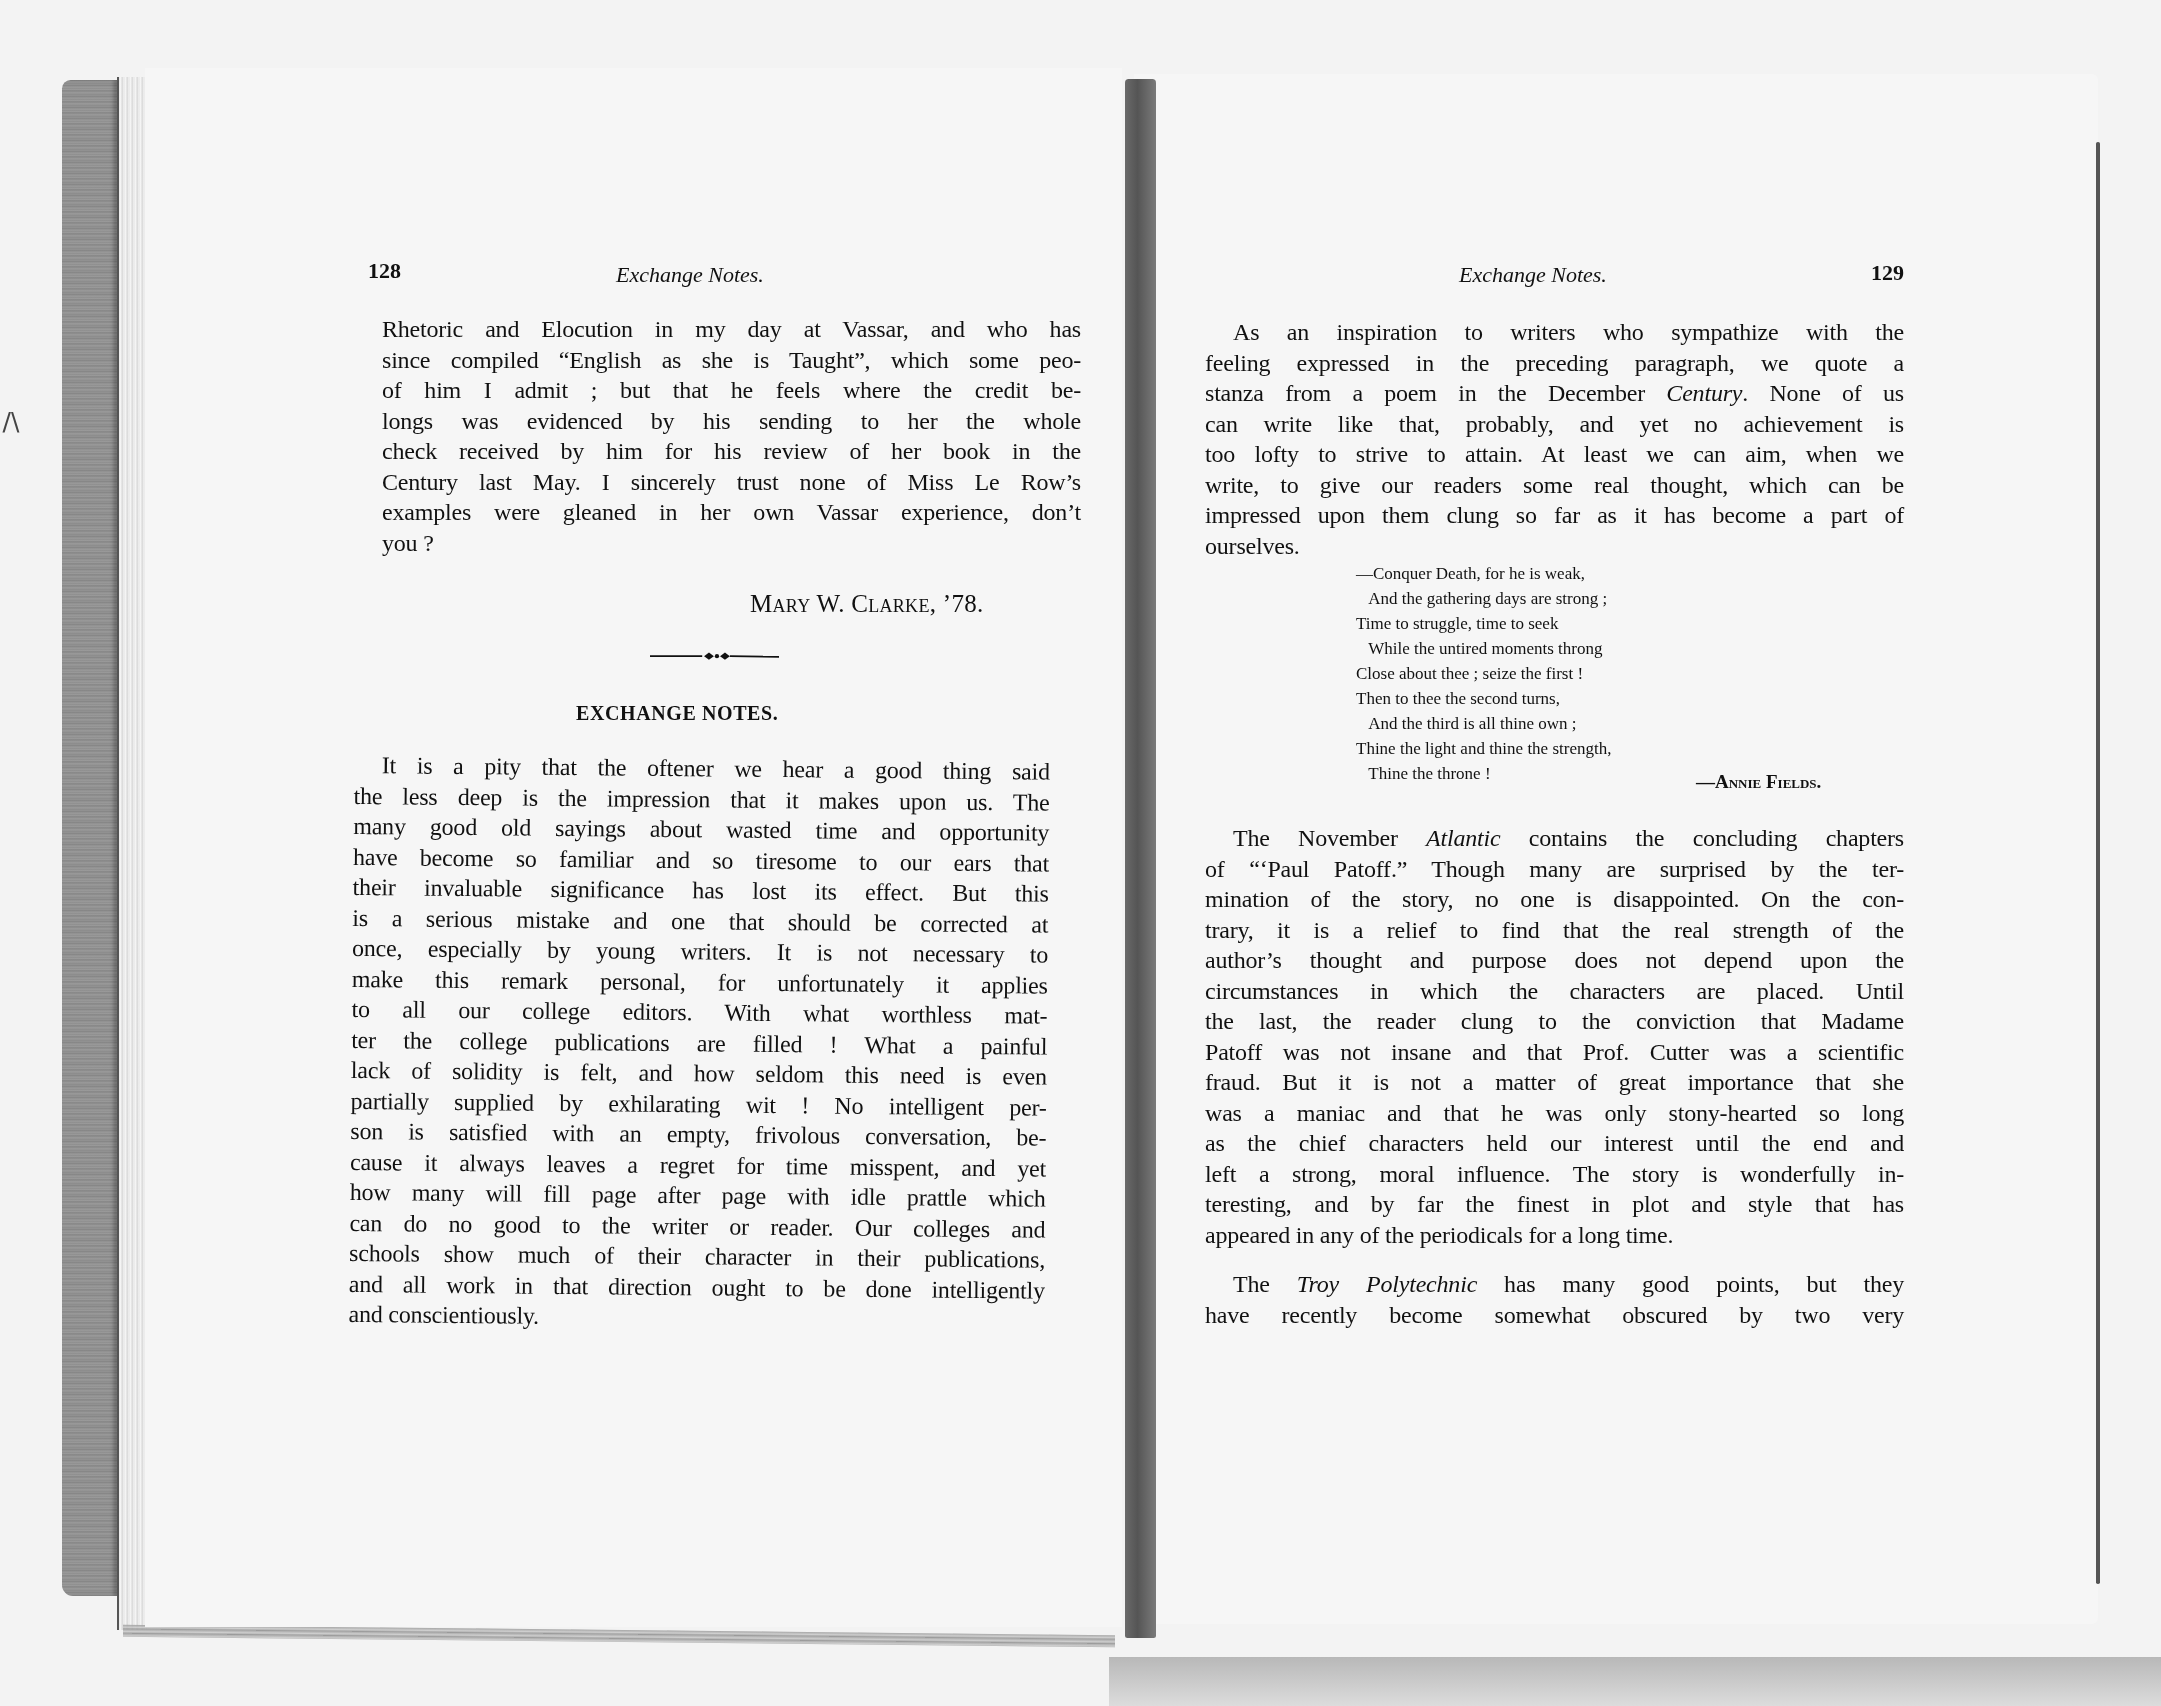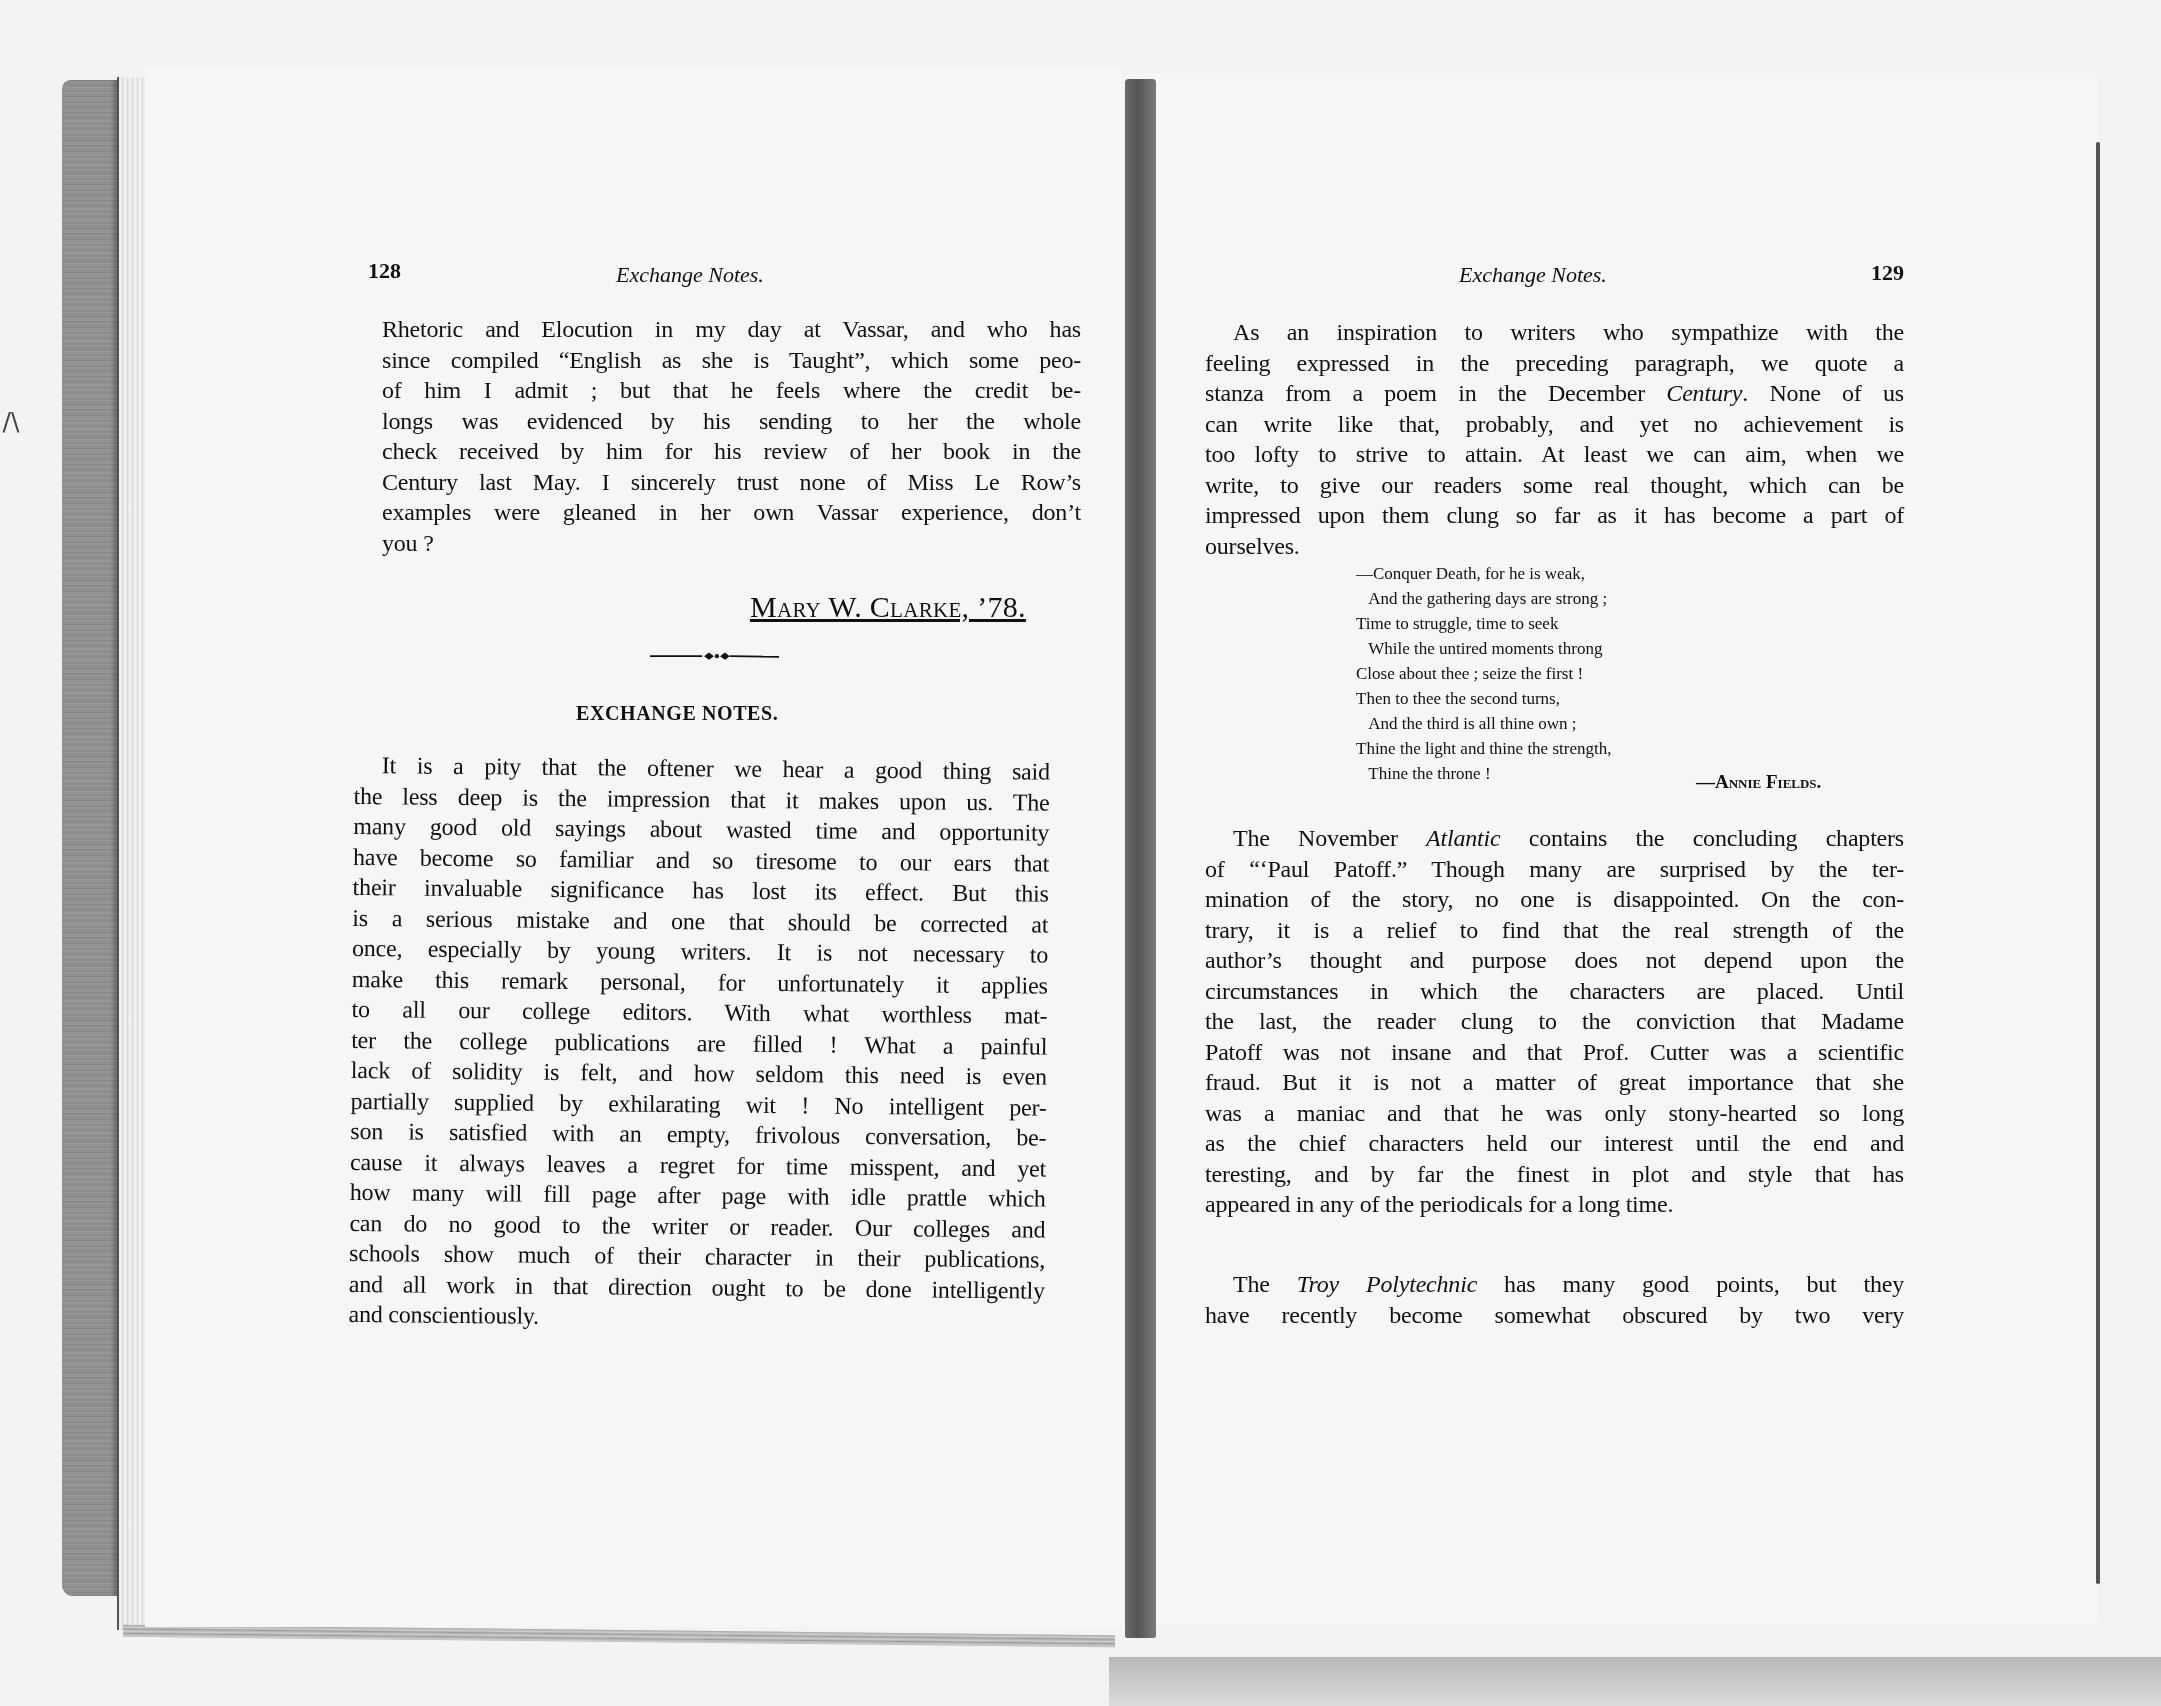--- a/index.html
+++ b/index.html
@@ -66,21 +66,21 @@
     .running-head {
       position: absolute; font-size: 22px; font-style: italic;
     }
     .page-num { position: absolute; font-size: 22px; font-weight: bold; }
 
     .line { display: block; white-space: nowrap; text-align-last: justify; }
     .line.last { text-align-last: left; }
     .indent { padding-left: 28px; }
 
     .signature {
-      position: absolute; font-size: 30px; letter-spacing: 0.3px; font-variant: small-caps; text-decoration: underline;
+      position: absolute; font-size: 25px; letter-spacing: 0.3px; font-variant: small-caps;
     }
     .ornament {
       position: absolute; left: 650px; top: 650px; width: 129px; height: 12.3px;
     }
     .section-title {
       position: absolute; left: 576px; top: 702px;
       font-size: 20px; font-weight: bold; letter-spacing: 0.6px;
     }
     .poem {
       position: absolute; left: 1356px; top: 561px;
@@ -188,20 +188,21 @@
   <span class="line">of “‘Paul Patoff.”  Though many are surprised by the ter-</span>
   <span class="line">mination of the story, no one is disappointed.  On the con-</span>
   <span class="line">trary, it is a relief to find that the real strength of the</span>
   <span class="line">author’s thought and purpose does not depend upon the</span>
   <span class="line">circumstances in which the characters are placed.  Until</span>
   <span class="line">the last, the reader clung to the conviction that Madame</span>
   <span class="line">Patoff was not insane and that Prof. Cutter was a scientific</span>
   <span class="line">fraud.  But it is not a matter of great importance that she</span>
   <span class="line">was a maniac and that he was only stony-hearted so long</span>
   <span class="line">as the chief characters held our interest until the end and</span>
+  <span class="line">left a strong, moral influence.  The story is wonderfully in-</span>
   <span class="line">teresting, and by far the finest in plot and style that has</span>
   <span class="line last">appeared in any of the periodicals for a long time.</span>
 </div>
 
 <div class="col col-right" style="top:1269px;font-family:Liberation Serif, serif;">
   <span class="line indent">The <em>Troy Polytechnic</em> has many good points, but they</span>
   <span class="line">have recently become somewhat obscured by two very</span>
 </div>
 
 

